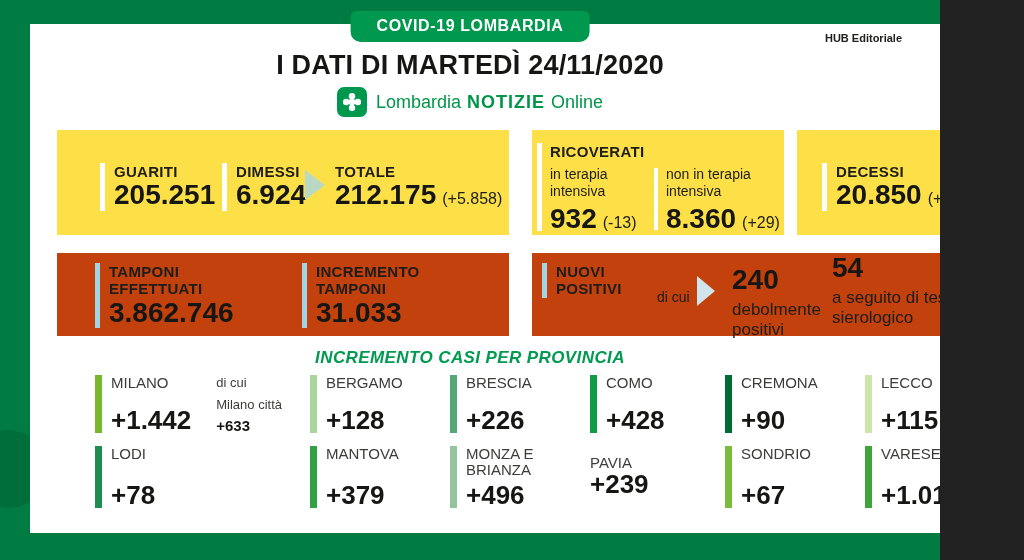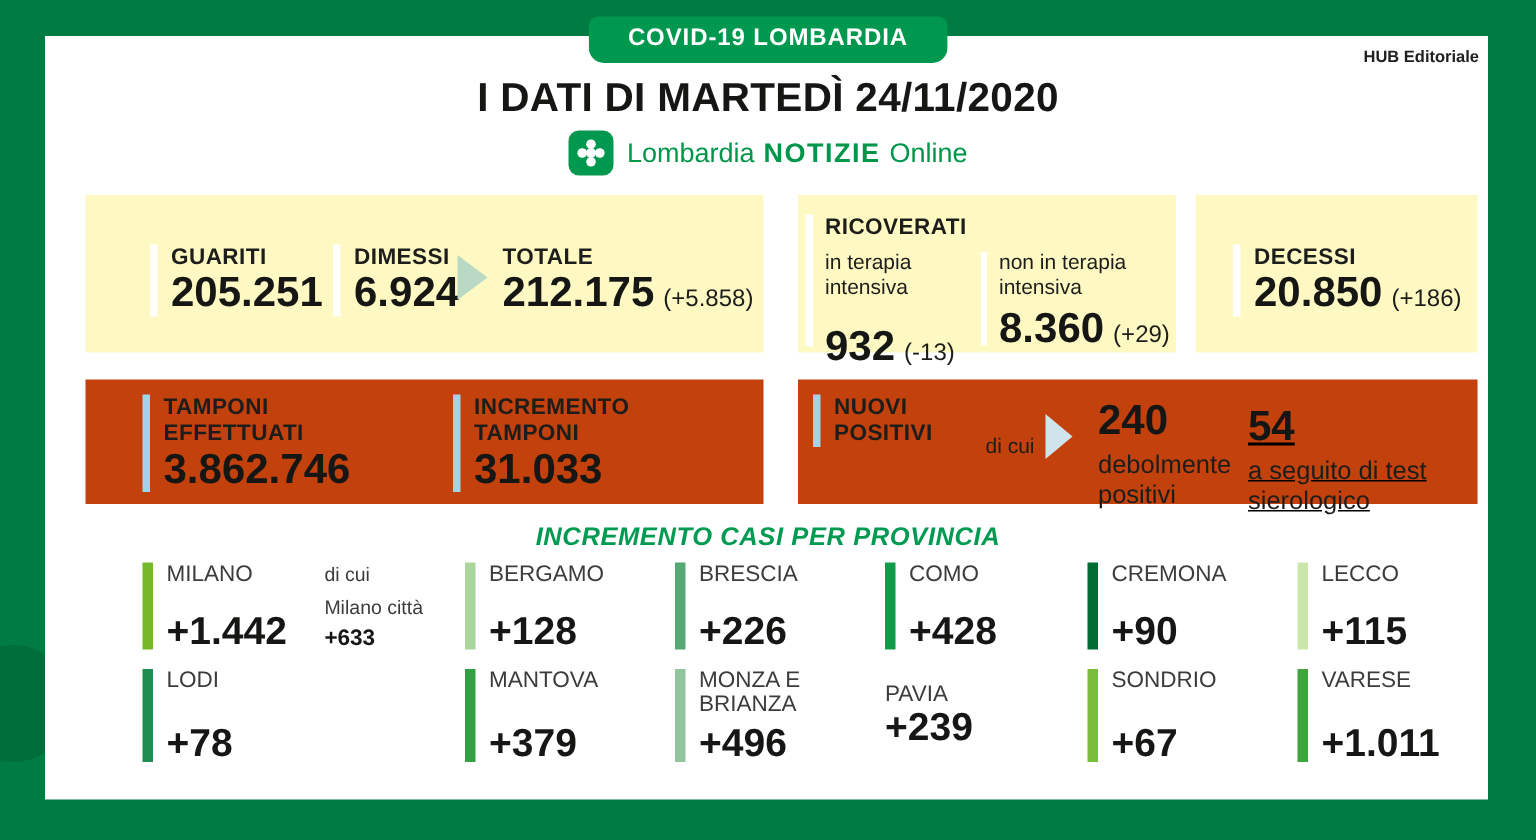--- a/index.html
+++ b/index.html
@@ -1,18 +1,18 @@
 <!DOCTYPE html>
 <html><head>
 <meta charset="utf-8">
 <style>
   html,body{margin:0;padding:0;background:#222;}
   .page{
     position:relative;
-    width:1024px;height:560px;
+    width:940px;height:560px;
     background:#007b41;
     font-family:"Liberation Sans","DejaVu Sans",sans-serif;
     overflow:hidden;
   }
   .deco-circle{
     position:absolute;left:-30px;top:430px;width:78px;height:78px;
     border-radius:50%;background:rgba(0,0,0,0.10);
   }
   .card{
     position:absolute;left:30px;top:24px;width:962px;height:509px;
@@ -38,21 +38,21 @@
     position:absolute;left:0;top:87px;width:100%;
     display:flex;justify-content:center;align-items:center;gap:9px;
   }
   .logo-mark{
     width:30px;height:30px;border-radius:7px;background:#00984e;
     display:flex;align-items:center;justify-content:center;
   }
   .logo-text{font-size:18px;color:#00964a;display:flex;align-items:baseline;gap:6px;}
   .logo-text .bold{font-weight:bold;letter-spacing:1px;}
   .box{position:absolute;}
-  .box.gray{background:#fef9c3;}
+  .box.gray{background:#fde047;}
   .box.blue{background:#c2410c;}
   .stat-group{position:absolute;display:flex;gap:9px;}
   .vbar{width:5px;background:#fff;flex-shrink:0;}
   .vbar.blue{background:#a2d4e6;}
   .stat-col{display:flex;flex-direction:column;}
   .stat-label{font-size:15px;font-weight:bold;color:#1d1d1b;letter-spacing:0.3px;line-height:1.15;}
   .stat-sublabel{font-size:14px;font-weight:normal;color:#1d1d1b;line-height:1.2;}
   .value-row{display:flex;align-items:baseline;gap:6px;white-space:nowrap;}
   .stat-value{font-size:28px;font-weight:bold;color:#161615;line-height:1.1;}
   .delta{font-size:16px;font-weight:normal;color:#1d1d1b;}
@@ -140,21 +140,21 @@
         </div>
       </div>
     </div>
   </div>
 
   <div class="box gray" style="left:532px;top:130px;width:252px;height:105px;">
     <div class="vbar" style="position:absolute;left:5px;top:13px;height:88px;"></div>
     <div class="stat-label" style="position:absolute;left:18px;top:13px;">RICOVERATI</div>
     <div class="stat-col" style="position:absolute;left:18px;top:36px;">
       <div class="stat-sublabel w85">in terapia intensiva</div>
-      <div class="value-row" style="margin-top:16px;text-align:right;">
+      <div class="value-row" style="margin-top:4px;text-align:right;">
         <span class="stat-value">932</span>
         <span class="delta">(-13)</span>
       </div>
     </div>
     <div class="divider" style="left:122px;top:38px;height:62px;"></div>
     <div class="stat-col" style="position:absolute;left:134px;top:36px;">
       <div class="stat-sublabel w115">non in terapia intensiva</div>
       <div class="value-row" style="margin-top:4px;">
         <span class="stat-value">8.360</span>
         <span class="delta">(+29)</span>
@@ -198,21 +198,21 @@
       <div class="stat-col">
         <div class="stat-label w85">NUOVI POSITIVI</div>
       </div>
     </div>
     <div class="dicui" style="left:125px;top:36px;">di cui</div>
     <div class="arrow-right arrow-blue" style="left:165px;top:23px;"></div>
     <div class="sub-stat" style="left:200px;top:12px;">
       <div class="stat-value">240</div>
       <div class="lbl w110">debolmente positivi</div>
     </div>
-    <div class="sub-stat" style="left:300px;top:16px;text-decoration:underline;">
+    <div class="sub-stat" style="left:300px;top:0;">
       <div class="stat-value">54</div>
       <div class="lbl" style="max-width:130px;">a seguito di test sierologico</div>
     </div>
   </div>
 
   <div class="prov-title">INCREMENTO CASI PER PROVINCIA</div>
 
   <div class="prov" style="left:95px;top:375px;">
     <div class="prov-bar" style="background-color: rgb(118, 184, 42);"></div>
     <div class="prov-main">

